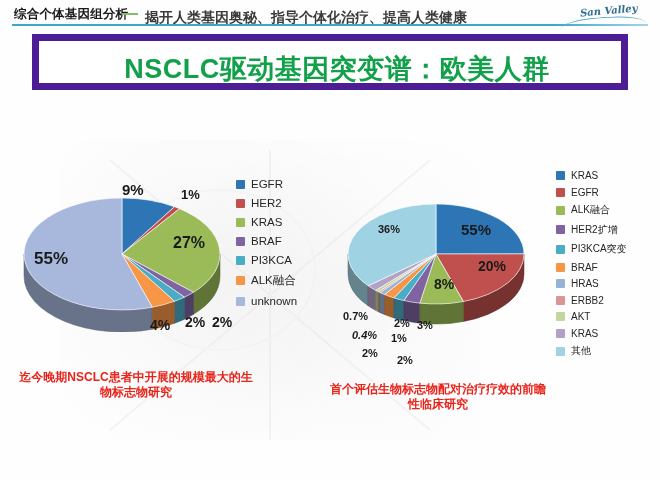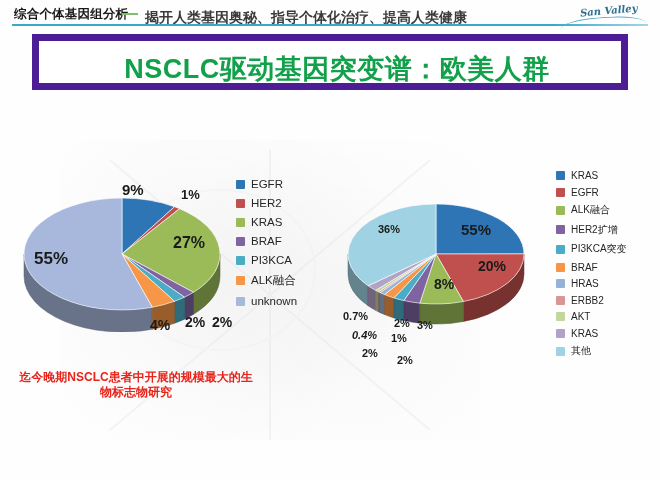--- a/index.html
+++ b/index.html
@@ -327,20 +327,21 @@
         <span class="sw" style="background: rgb(179, 162, 199);"></span>
         <span class="lb">KRAS</span>
       </div>
       <div class="row">
         <span class="sw" style="background: rgb(159, 211, 227);"></span>
         <span class="lb">其他</span>
       </div>
     </div>
 
   <div class="caption" id="caption-left">迄今晚期NSCLC患者中开展的规模最大的生物标志物研究</div>
+  <div class="caption" id="caption-right">首个评估生物标志物配对治疗疗效的前瞻性临床研究</div>
 
   <div class="footer-bar">
     
     
     
     
     
     
   </div>
 

